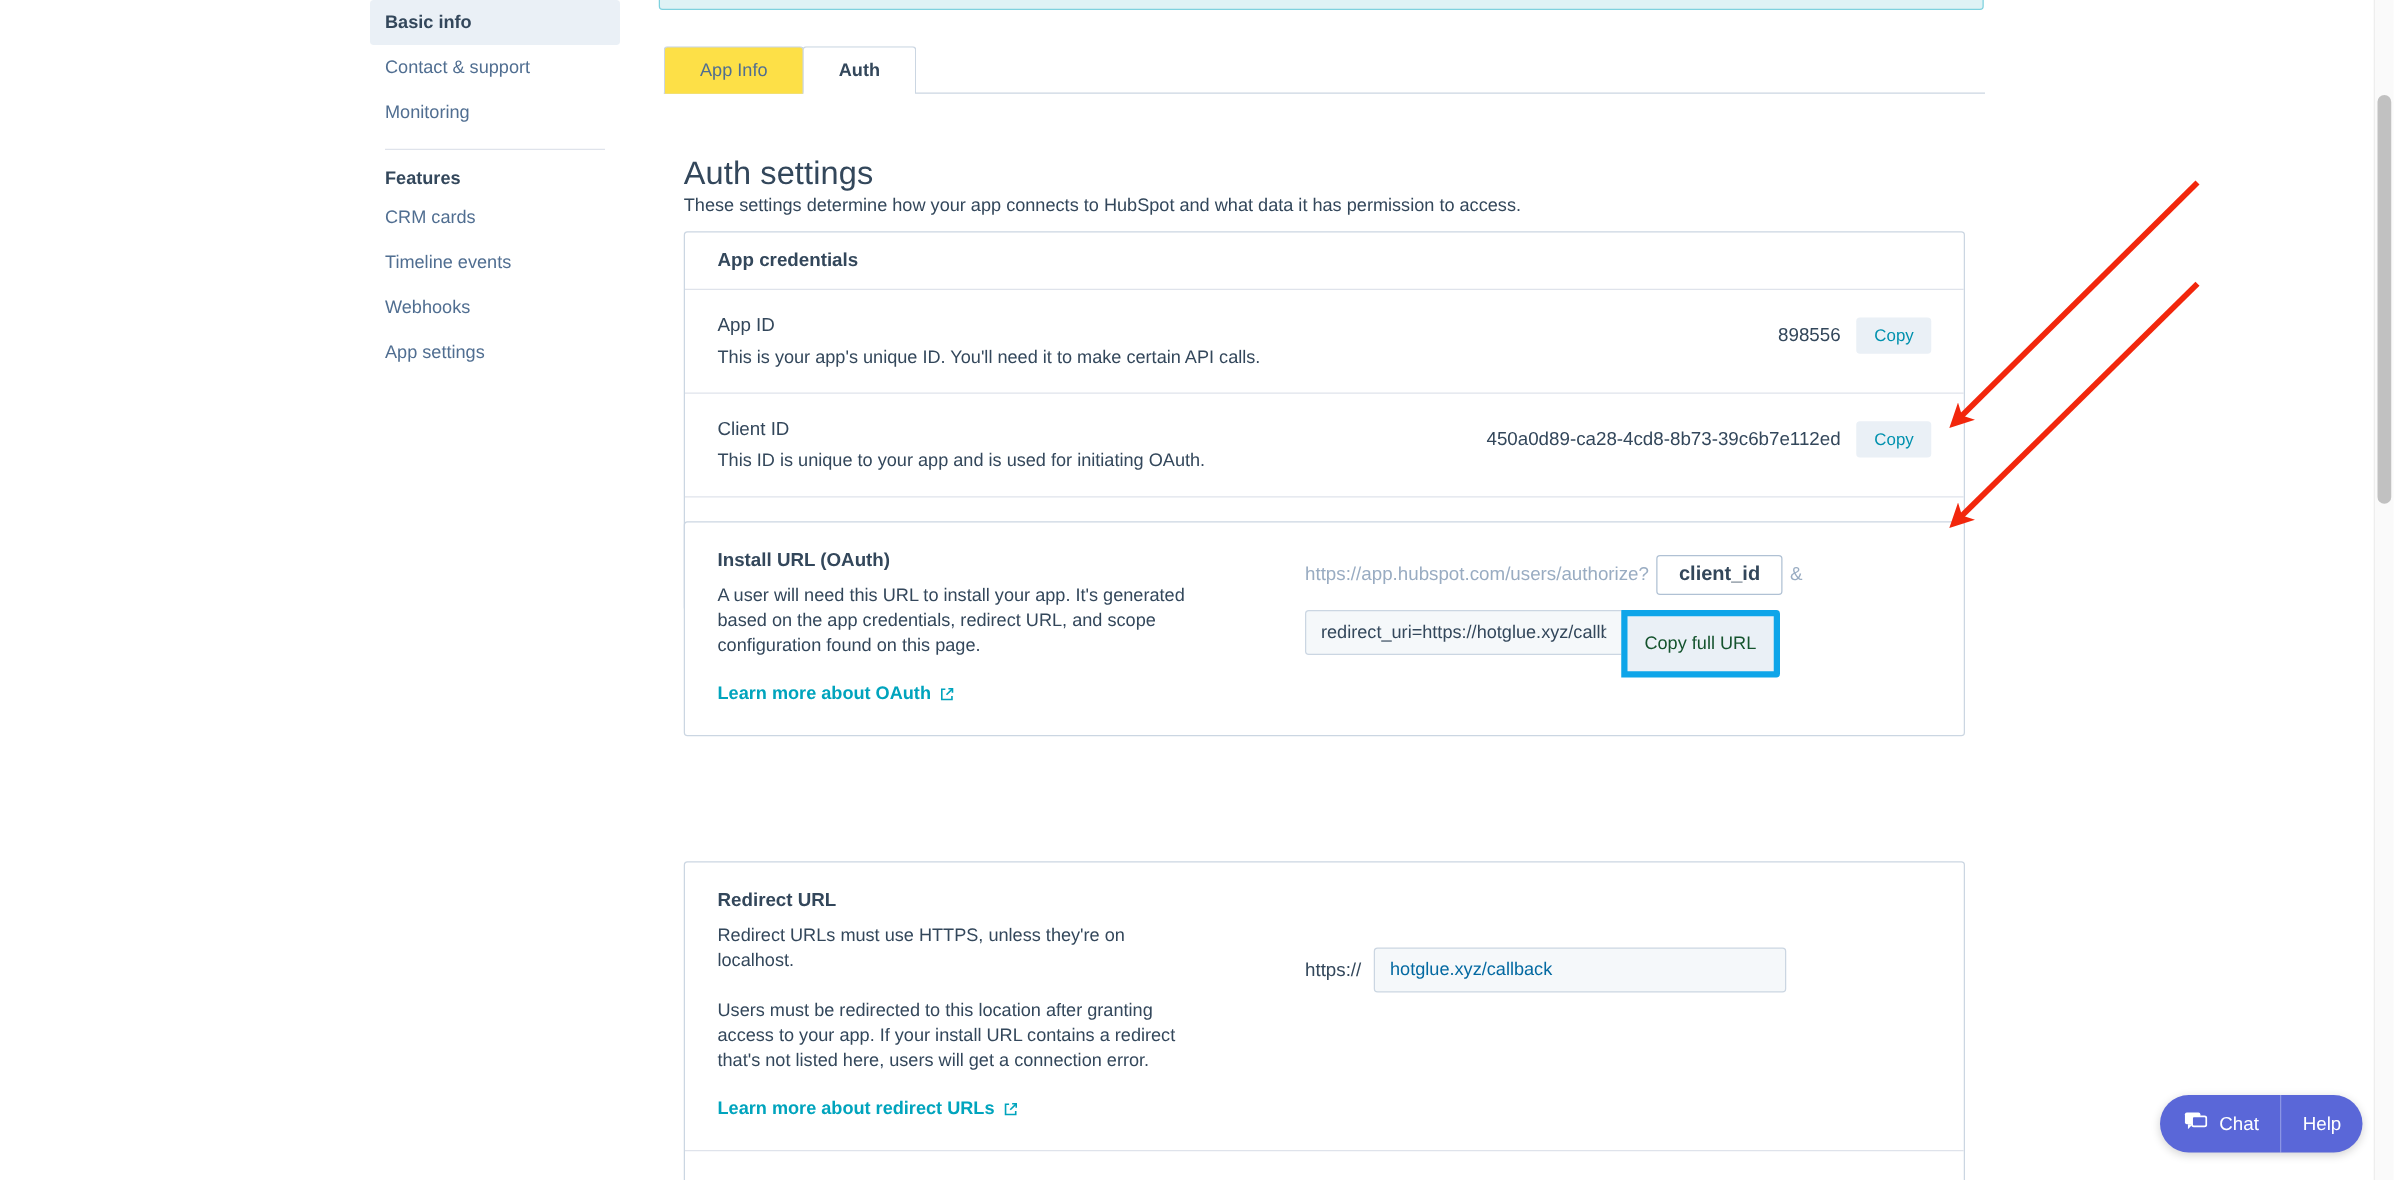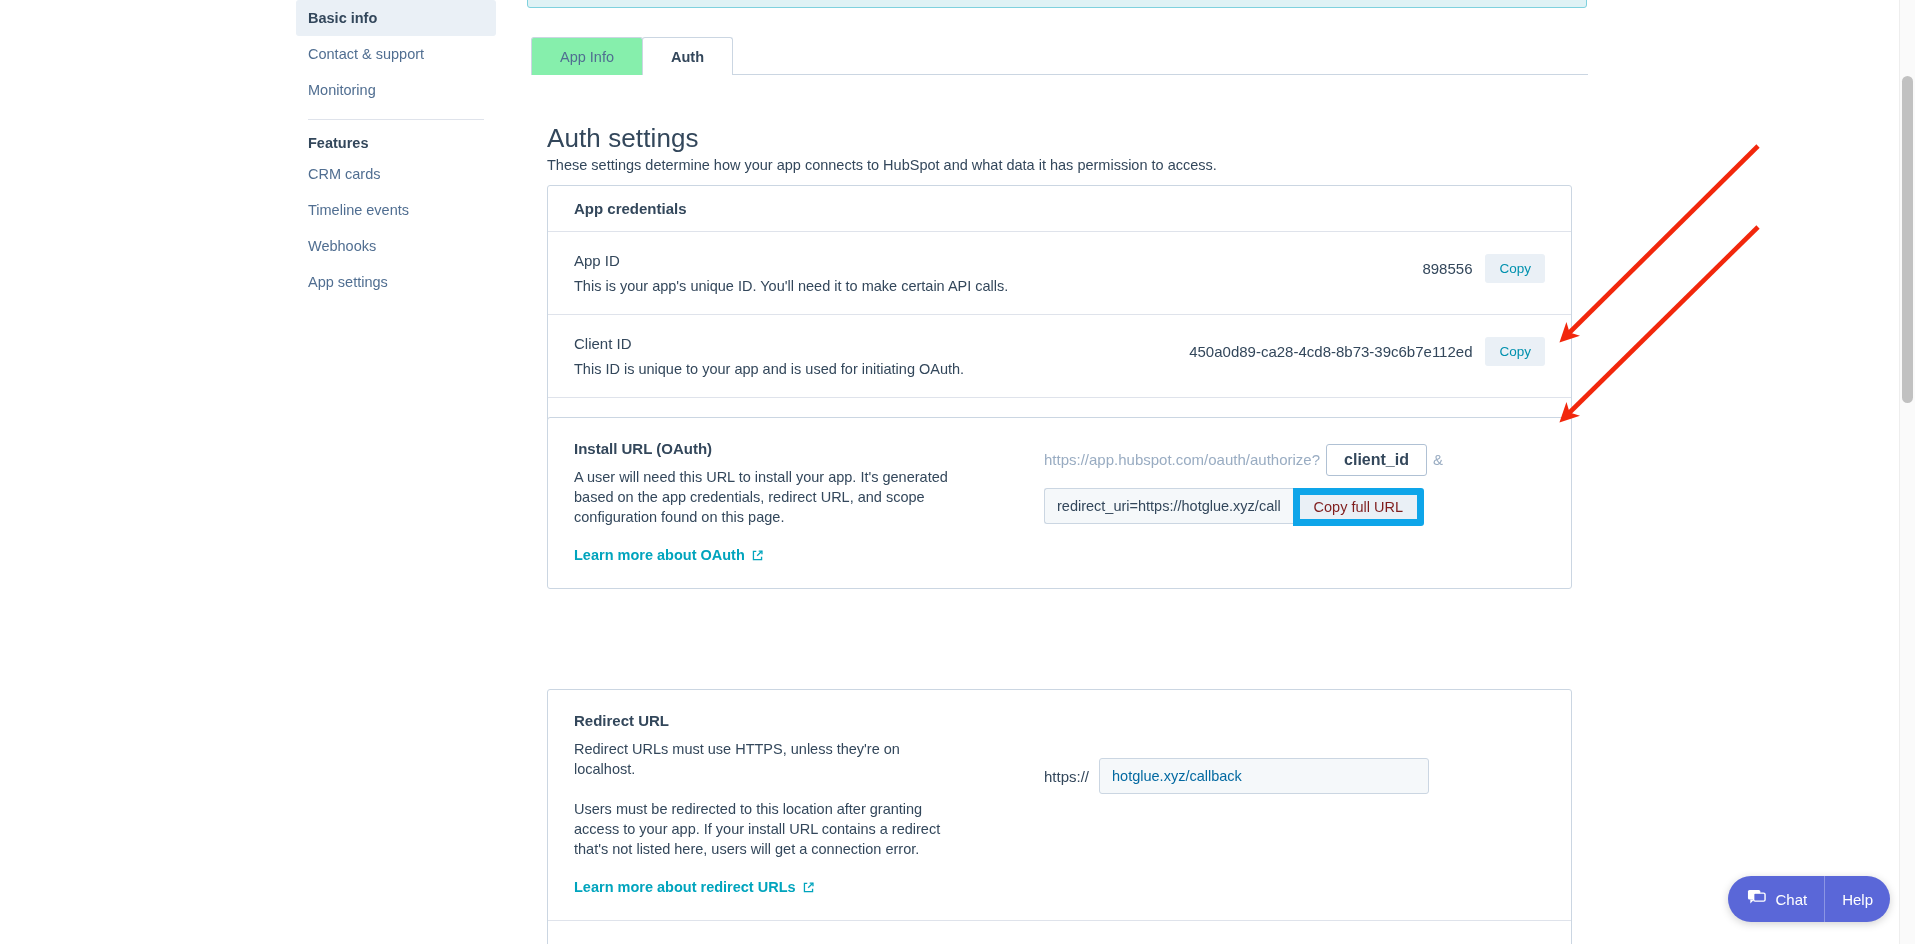--- a/index.html
+++ b/index.html
@@ -76,21 +76,21 @@
   .tab {
     height: 38px;
     padding: 0 28px;
     display: flex;
     align-items: center;
     justify-content: center;
     font-size: 14.5px;
     border: 1px solid #cbd6e2;
     border-bottom: none;
     border-radius: 3px 3px 0 0;
-    background: #86efac;
+    background: #fde047;
     color: #506e91;
     cursor: pointer;
     position: relative;
   }
   .tab.active {
     background: #ffffff;
     color: #33475b;
     font-weight: bold;
     z-index: 2;
     margin-left: -1px;
@@ -292,25 +292,25 @@
     background: #f5f8fa;
     padding: 0 12px;
     font-size: 14.5px;
     color: #33475b;
     font-family: "Liberation Sans", sans-serif;
     outline: none;
     min-width: 0;
   }
   .input-combo button {
     flex: 0 0 auto;
-    height: 38px;
-    border: 7px solid #0ea5e9;
+    height: 54px;
+    border: 5px solid #0ea5e9;
     border-radius: 0 3px 3px 0;
     background: #eaf0f6;
-    color: #7f1d1d;
+    color: #14532d;
     font-size: 14.5px;
     font-family: "Liberation Sans", sans-serif;
     padding: 0 14px;
     cursor: pointer;
   }
   .redirect-field {
     display: flex;
     align-items: center;
     margin-top: 42px;
   }
@@ -502,21 +502,21 @@
             <svg viewBox="0 0 16 16" width="13" height="13" fill="none" stroke="#00a4bd" stroke-width="1.6">
               <path d="M6.5 3H3v10h10V9.5"></path>
                 <path d="M9.5 2.5H13.5V6.5"></path>
                 <path d="M13.2 2.8 L7.6 8.4"></path>
             </svg>
           </span>
         </a>
       </div>
       <div class="panel-right">
         <div class="url-line">
-          <span>https://app.hubspot.com/oauth/authorize?</span>
+          <span>https://app.hubspot.com/users/authorize?</span>
           <span class="chip">client_id</span>
           <span>&amp;</span>
         </div>
         <div class="input-combo">
           <input type="text" value="redirect_uri=https://hotglue.xyz/callback&amp;" style="">
           <button>Copy full URL</button>
         </div>
       </div>
     </div>
   </section>

